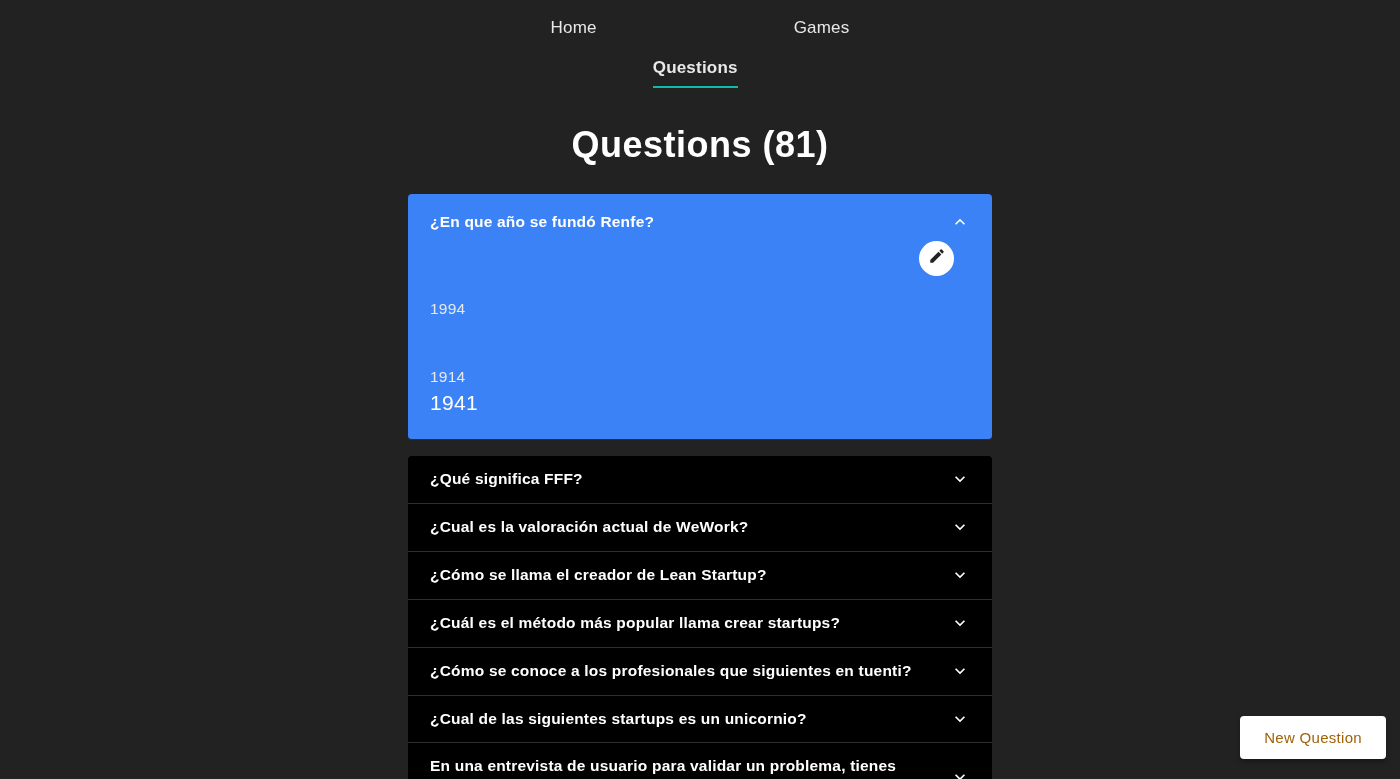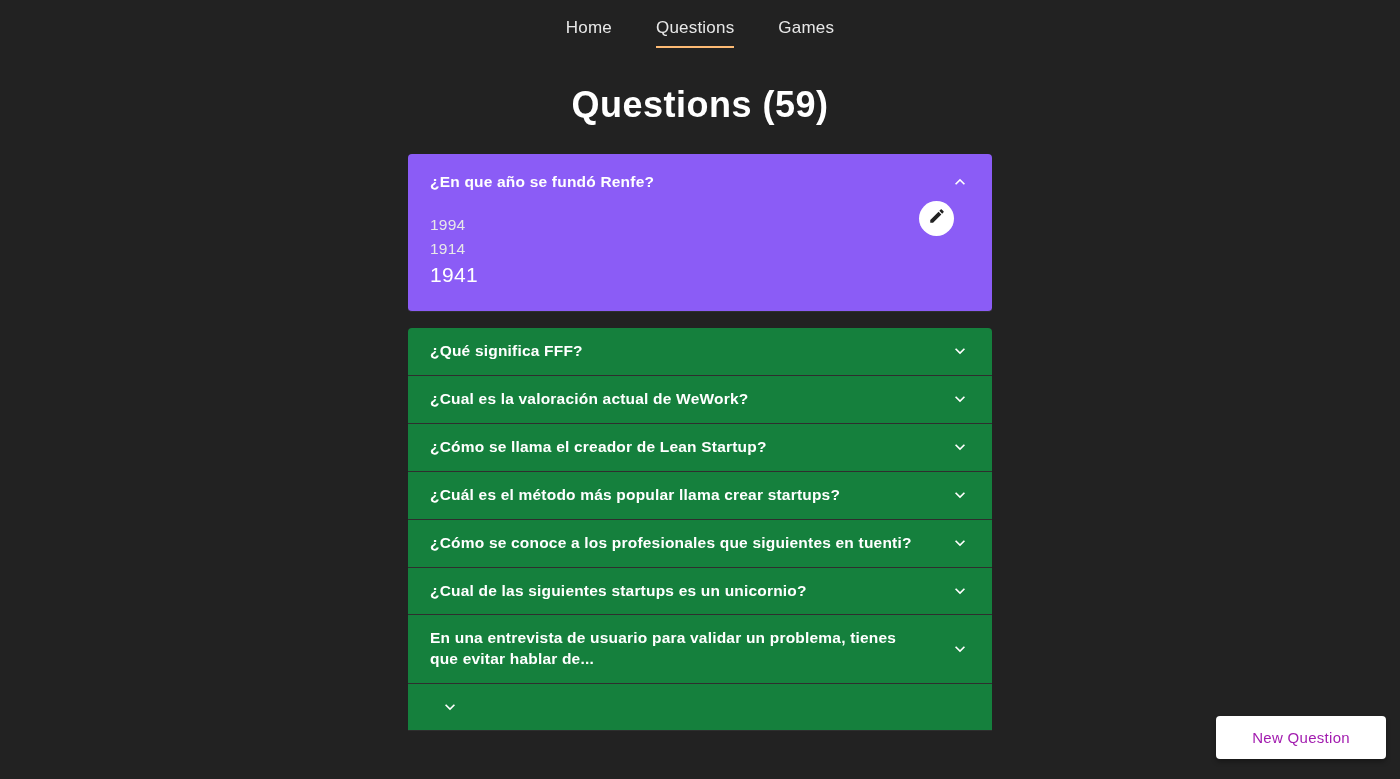--- a/index.html
+++ b/index.html
@@ -11,53 +11,54 @@
       background-color: #222222;
       color: #ffffff;
       font-family: -apple-system, BlinkMacSystemFont, "Segoe UI", Helvetica, Arial, sans-serif;
       width: 1400px;
       height: 779px;
       overflow: hidden;
     }
     .nav {
       display: flex;
       justify-content: center;
-      gap: 44px;
+      gap: 56px;
       padding: 18px 0 12px 0;
     }
     .nav-item {
       font-size: 17px;
       color: #e8e8e8;
       cursor: pointer;
       padding-bottom: 8px;
       letter-spacing: 0.2px;
     }
     .nav-item.active {
-      border-bottom: 2px solid #fdba74;
-      font-weight: 400;
+      border-bottom: 2px solid #14b8a6;
+      font-weight: 700;
+      margin-top: 40px;
     }
     .page-title {
       text-align: center;
       font-size: 36px;
       font-weight: 700;
       letter-spacing: 0.5px;
       margin-top: 24px;
       margin-bottom: 28px;
     }
     .questions-container {
       width: 584px;
       margin: 0 auto;
     }
     .question-card {
-      background-color: #15803d;
+      background-color: #000000;
       border-bottom: 1px solid #2e2e2e;
       cursor: pointer;
     }
     .question-card.expanded {
-      background-color: #8b5cf6;
+      background-color: #3b82f6;
       border-radius: 4px;
       margin-bottom: 16px;
       padding-bottom: 24px;
     }
     .question-card.first-collapsed {
       border-top-left-radius: 4px;
       border-top-right-radius: 4px;
     }
     .question-header {
       display: flex;
@@ -89,20 +90,21 @@
     }
     .answers-section {
       padding: 8px 22px 0 22px;
       position: relative;
     }
     .answer-option {
       font-size: 15.5px;
       color: #e8e8e8;
       line-height: 1.55;
       letter-spacing: 0.2px;
+      margin-top: 44px;
     }
     .answer-correct {
       font-size: 21px;
       font-weight: 400;
       color: #ffffff;
       margin-top: 2px;
       letter-spacing: 0.3px;
     }
     .edit-button {
       position: absolute;
@@ -120,40 +122,40 @@
     .edit-button svg {
       width: 18px;
       height: 18px;
       fill: #222222;
     }
     .new-question-btn {
       position: fixed;
       bottom: 20px;
       right: 14px;
       background-color: #ffffff;
-      color: #a21caf;
+      color: #a16207;
       font-size: 15px;
       font-weight: 500;
-      padding: 13px 36px;
+      padding: 13px 24px;
       border-radius: 4px;
       cursor: pointer;
       letter-spacing: 0.3px;
       box-shadow: 0 3px 5px rgba(0,0,0,0.3);
     }
   </style>
 </head>
 <body>
 
 <nav class="nav">
   <div class="nav-item">Home</div>
   <div class="nav-item active">Questions</div>
   <div class="nav-item">Games</div>
 </nav>
 
-<h1 class="page-title">Questions (59)</h1>
+<h1 class="page-title">Questions (81)</h1>
 
 <div class="questions-container">
 
   <div class="question-card expanded">
     <div class="question-header">
       <div class="question-text">¿En que año se fundó Renfe?</div>
       <div class="chevron">
         <svg viewBox="0 0 24 24">
             <path d="M7.41 15.41L12 10.83l4.59 4.58L18 14l-6-6-6 6z"></path>
           </svg>

